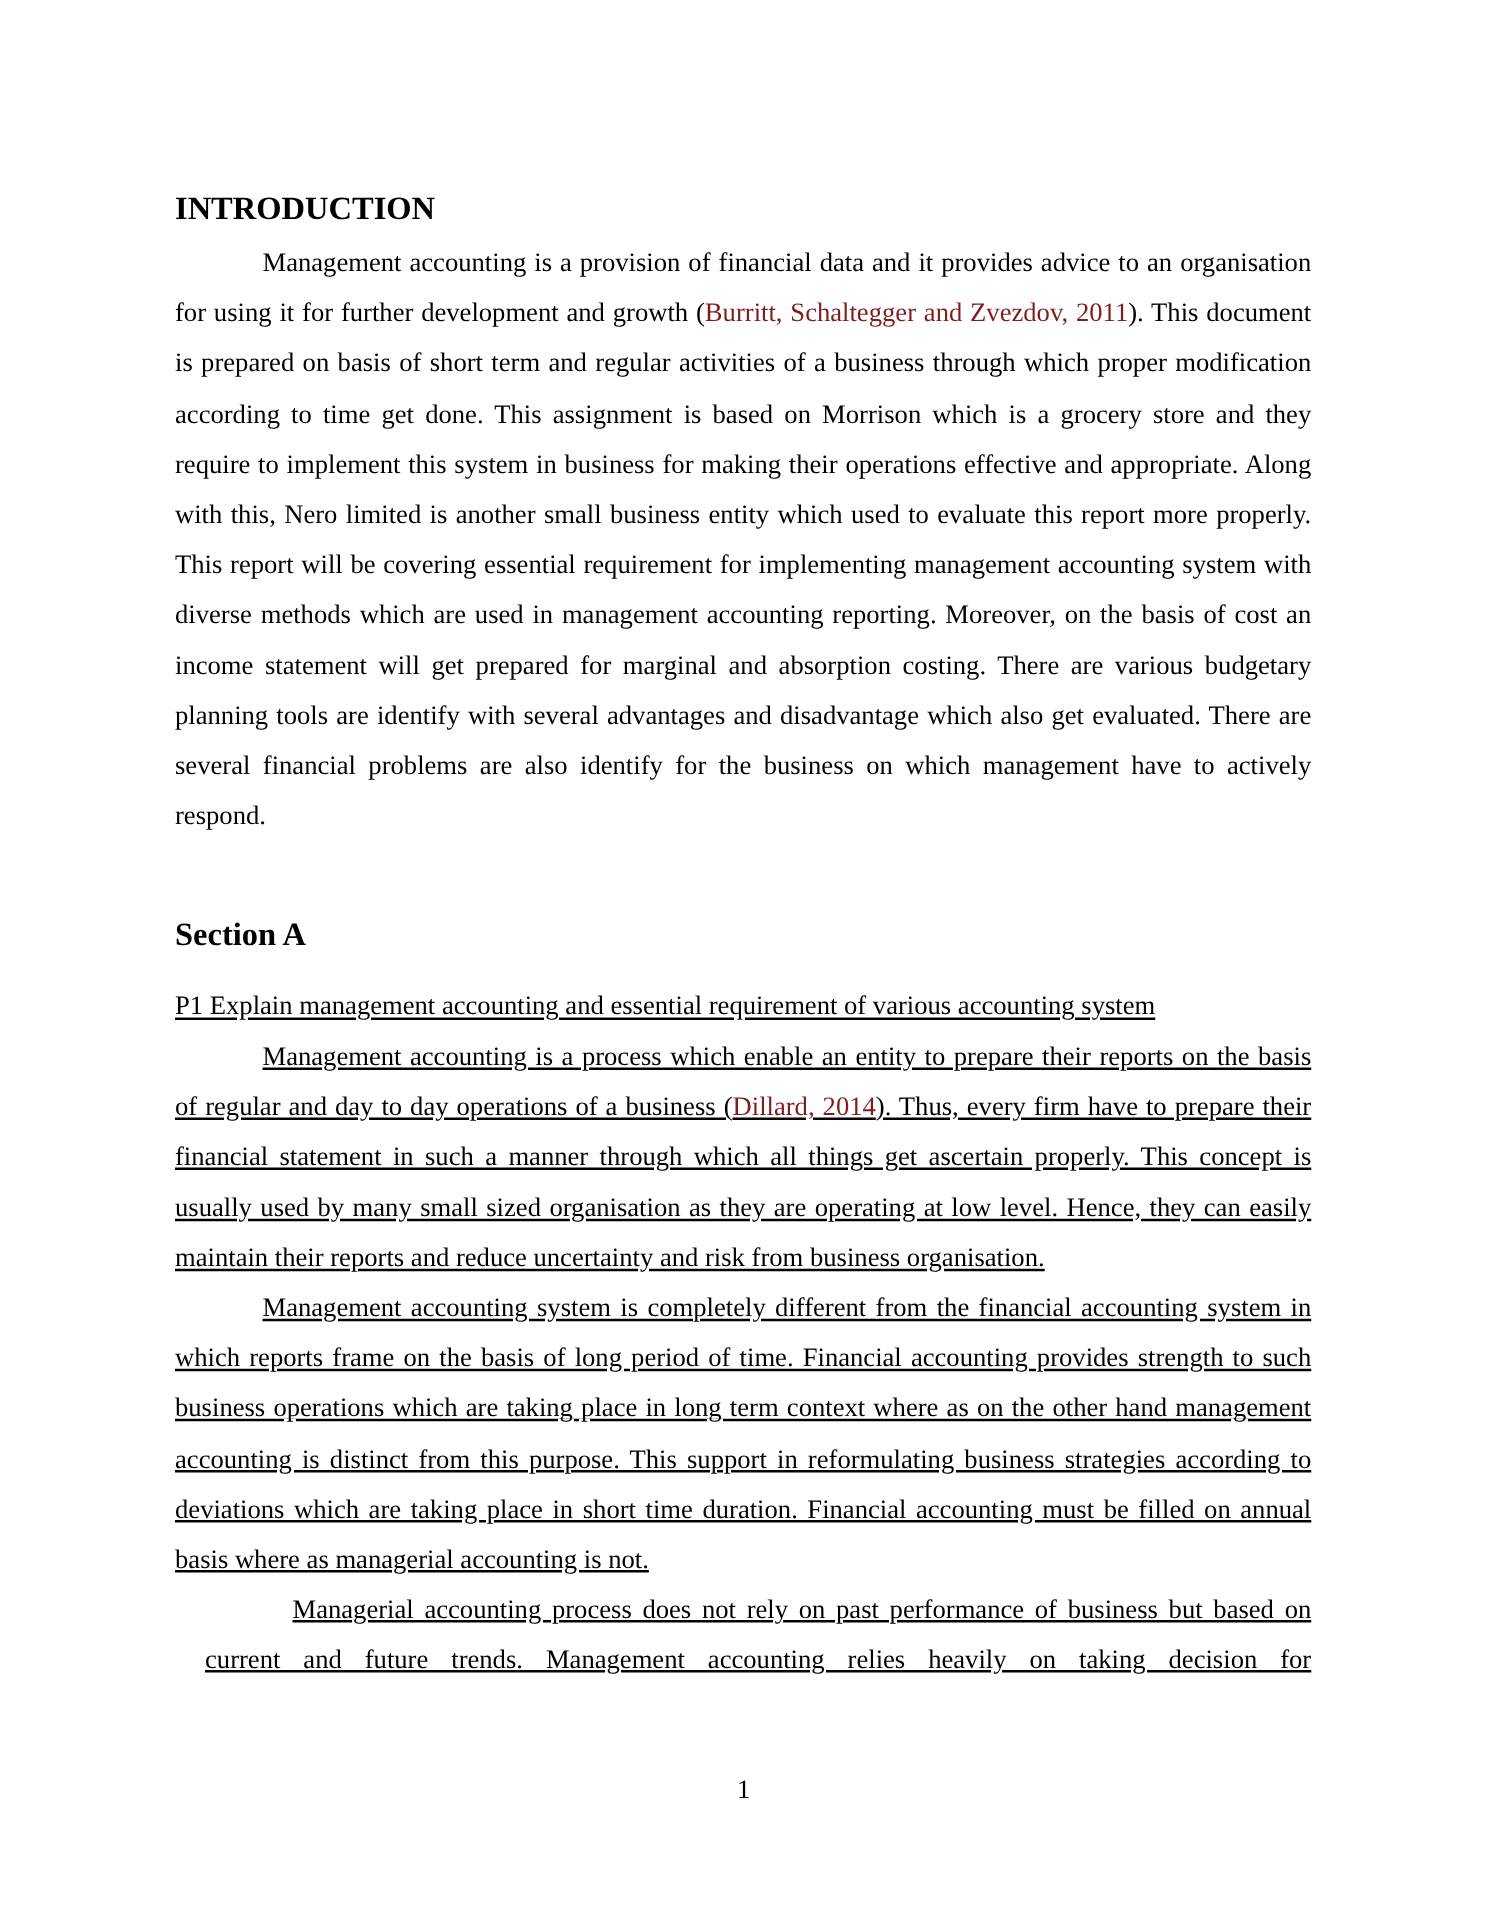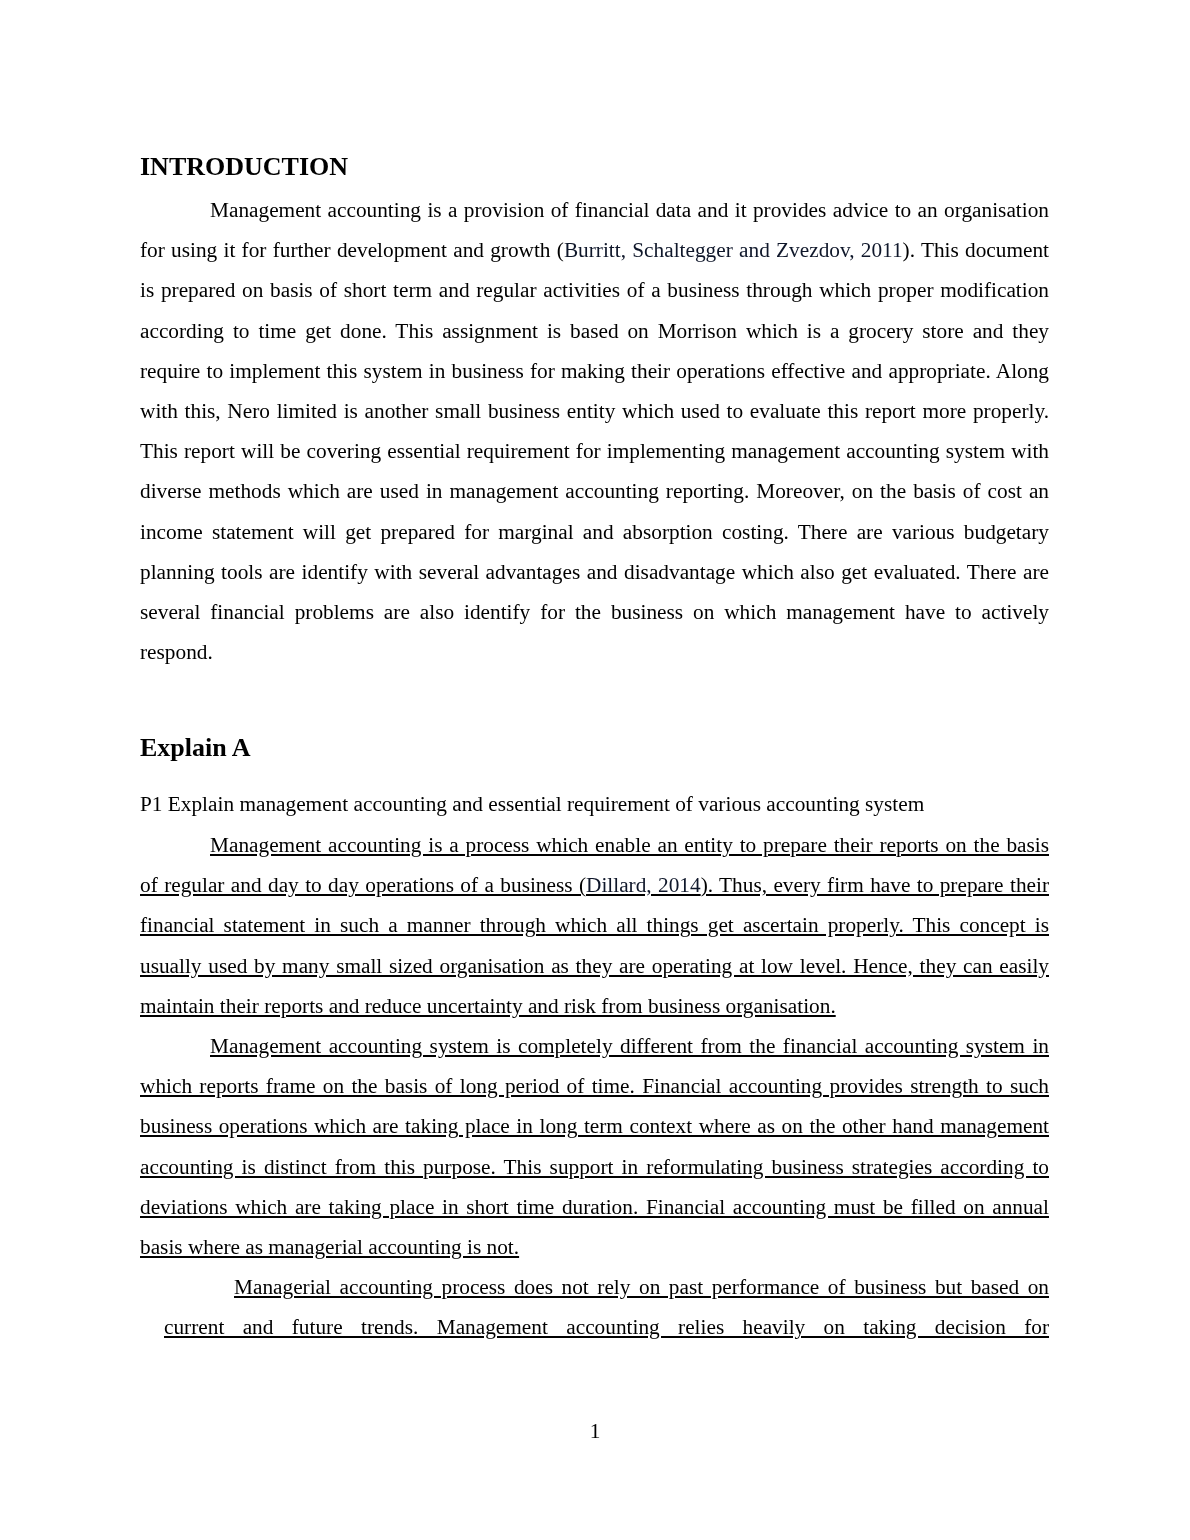--- a/index.html
+++ b/index.html
@@ -36,37 +36,38 @@
       height: 40px;
     }
     .para {
       font-size: 21.3px;
       line-height: 40.2px;
       text-align: justify;
       text-indent: 70px;
       margin: 0;
     }
     .cite {
-      color: #0f172a;
+      color: #7f1d1d;
     }
     .sec-a {
       font-weight: bold;
       font-size: 26px;
       line-height: 34px;
       margin: 0;
       position: absolute;
       left: 140px;
       top: 731px;
     }
     .p1 {
       position: absolute;
       left: 140px;
       top: 788px;
       font-size: 21.3px;
       line-height: 32px;
+      text-decoration: underline;
       text-underline-offset: 3px;
       margin: 0;
     }
     .content2 {
       position: absolute;
       left: 140px;
       top: 825px;
       width: 909px;
     }
     .content2 .para {
@@ -86,21 +87,21 @@
 </head>
 <body>
 
 <div class="page">
 
   <div class="content">
     <h1 class="h1">INTRODUCTION</h1>
     <p class="para"><span>Management accounting is a provision of financial data and it provides advice to an organisation for using it for further development and growth (</span><span class="cite">Burritt, Schaltegger and Zvezdov, 2011</span><span>). This document is prepared on basis of short term and regular activities of a business through which proper modification according to time get done. This assignment is based on Morrison which is a grocery store and they require to implement this system in business for making their operations effective and appropriate. Along with this, Nero limited is another small business entity which used to evaluate this report more properly. This report will be covering essential requirement for implementing management accounting system with diverse methods which are used in management accounting reporting. Moreover, on the basis of cost an income statement will get prepared for marginal and absorption costing. There are various budgetary planning tools are identify with several advantages and disadvantage which also get evaluated. There are several financial problems are also identify for the business on which management have to actively respond.</span></p>
   </div>
 
-  <h2 class="sec-a">Explain A</h2>
+  <h2 class="sec-a">Section A</h2>
 
   <p class="p1">P1 Explain management accounting and essential requirement of various accounting system</p>
 
   <div class="content2">
     <p class="para"><span>Management accounting is a process which enable an entity to prepare their reports on the basis of regular and day to day operations of a business (</span><span class="cite">Dillard, 2014</span><span>). Thus, every firm have to prepare their financial statement in such a manner through which all things get ascertain properly. This concept is usually used by many small sized organisation as they are operating at low level. Hence, they can easily maintain their reports and reduce uncertainty and risk from business organisation.</span></p>
     <p class="para">Management accounting system is completely different from the financial accounting system in which reports frame on the basis of long period of time. Financial accounting provides strength to such business operations which are taking place in long term context where as on the other hand management accounting is distinct from this purpose. This support in reformulating business strategies according to deviations which are taking place in short time duration. Financial accounting must be filled on annual basis where as managerial accounting is not.</p>
     <p class="para" style="text-align-last: justify; margin-left: 24px;">Managerial accounting process does not rely on past performance of business but based on current and future trends. Management accounting relies heavily on taking decision for</p>
   </div>
 
   <div class="page-num">1</div>

